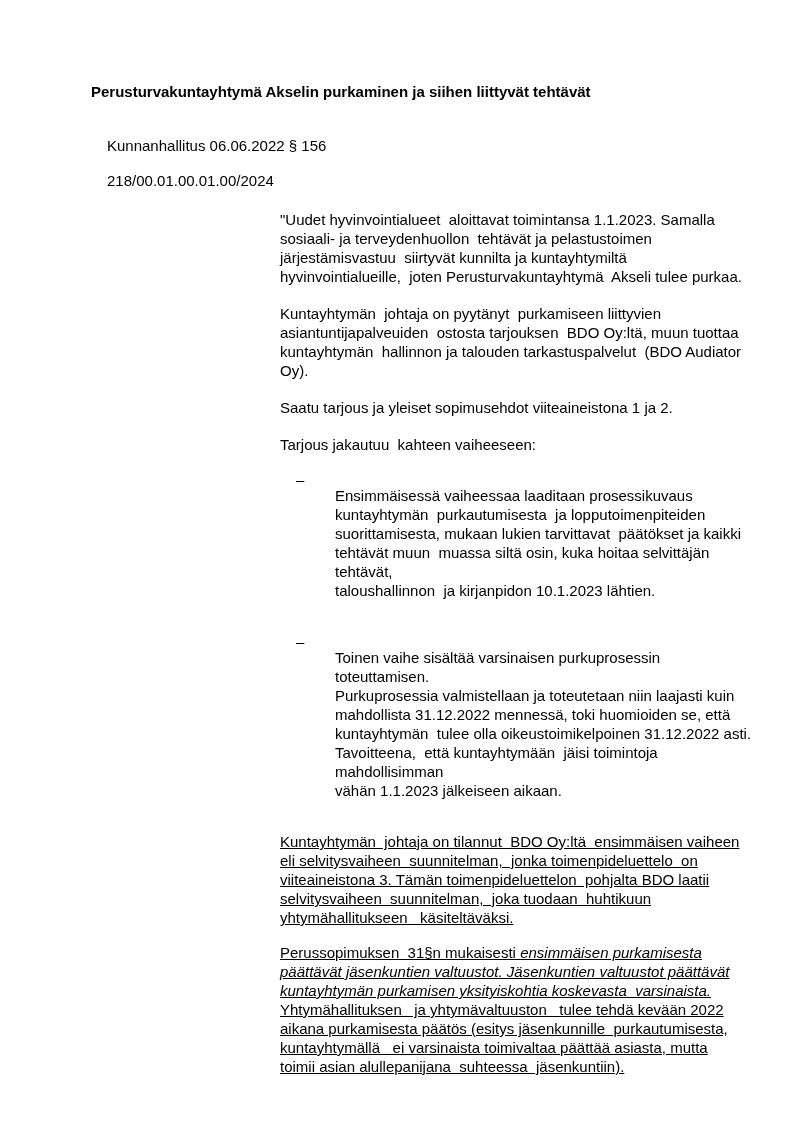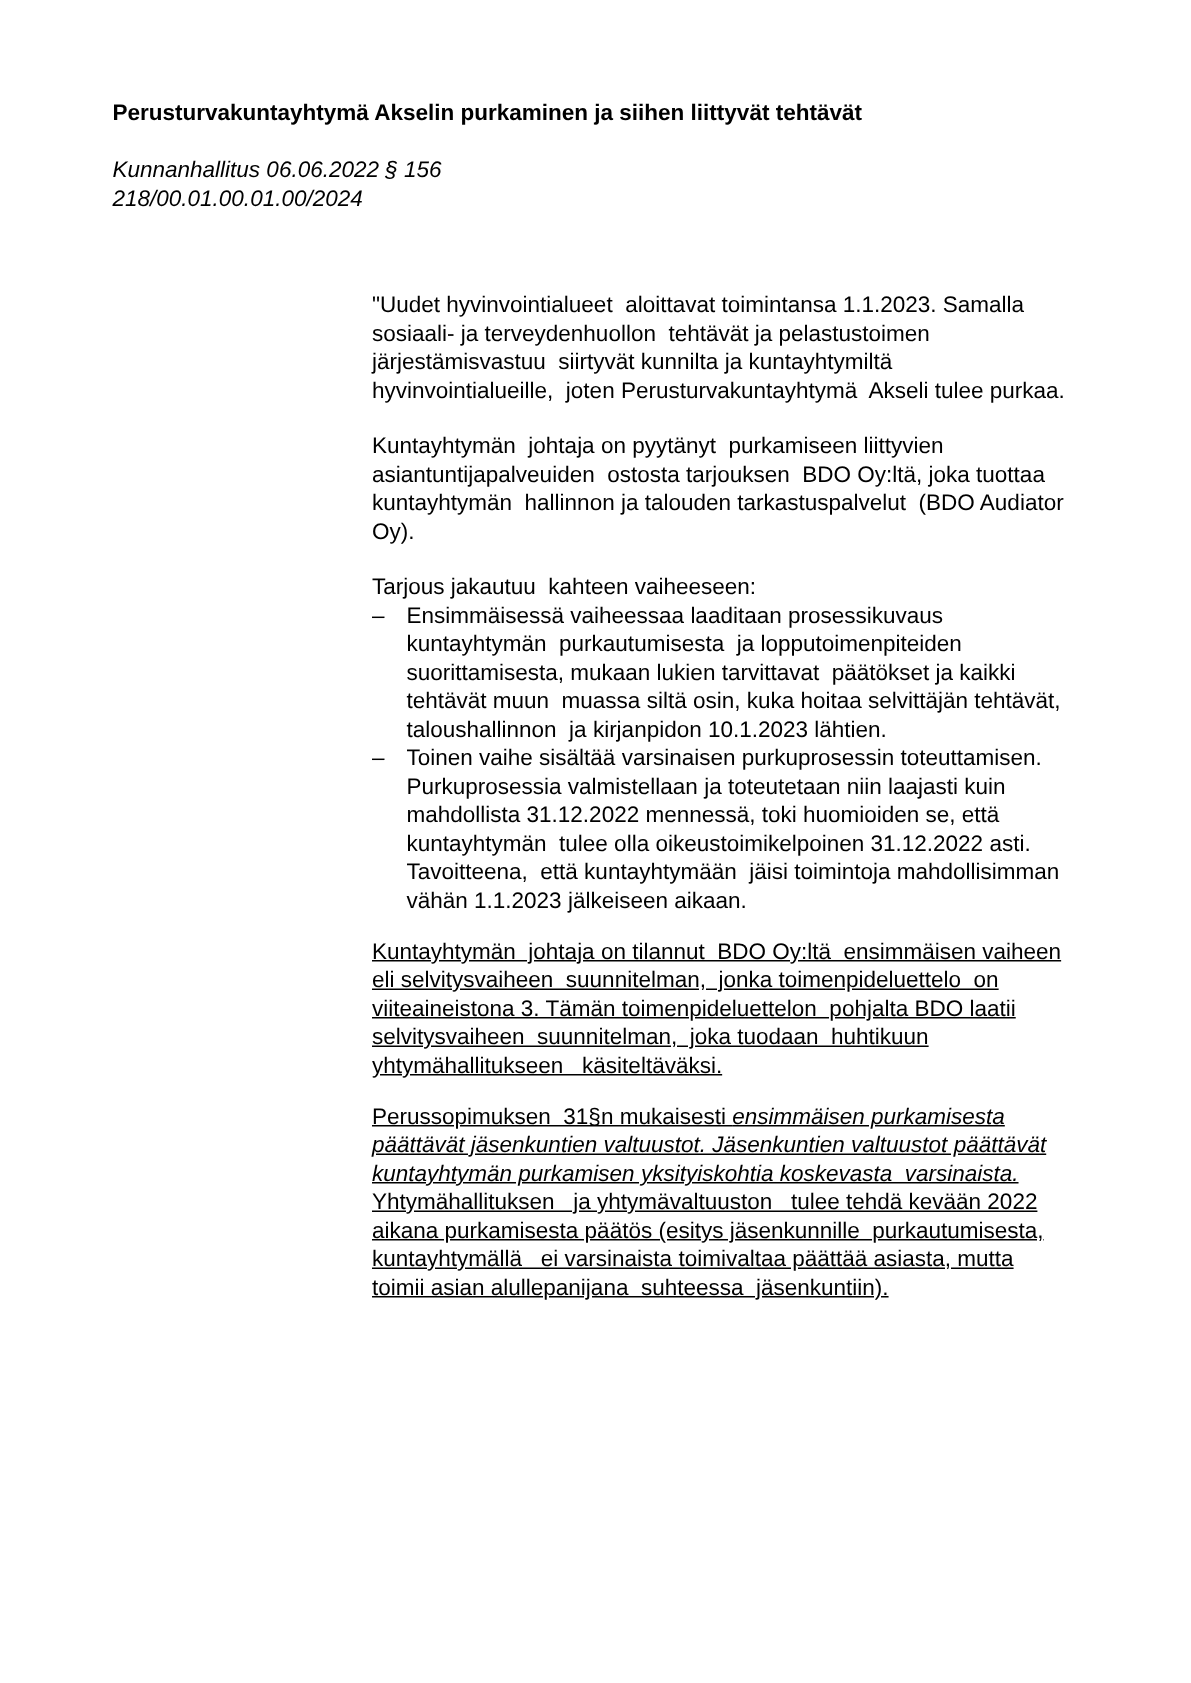--- a/index.html
+++ b/index.html
@@ -7,33 +7,32 @@
     width: 794px;
     height: 1122px;
     background: #ffffff;
     color: #000000;
     font-family: "Liberation Sans", "DejaVu Sans", sans-serif;
     font-size: 15px;
     line-height: 19px;
     position: relative;
     overflow: hidden;
   }
-  h1, h2, p, div { margin: 0; padding: 0; font-size: 15px; line-height: 19px; }
+  h1, h2, p, div { margin: 16px; padding: 0; font-size: 15px; line-height: 19px; }
   .pre { white-space: pre-wrap; }
   .doc-title {
     position: absolute;
     left: 75px;
     top: 66px;
     font-weight: bold;
   }
   .doc-meta {
     position: absolute;
     left: 75px;
     top: 104px;
-    font-style: italic;
   }
   .doc-body {
     position: absolute;
     left: 248px;
     top: 176px;
     width: 540px;
   }
   .section-heading {
     font-weight: bold;
     margin-top: 39px;
@@ -59,24 +58,25 @@
 <div class="doc-body">
 
 
 
   <p class="para pre">"Uudet hyvinvointialueet  aloittavat toimintansa 1.1.2023. Samalla
 sosiaali- ja terveydenhuollon  tehtävät ja pelastustoimen
 järjestämisvastuu  siirtyvät kunnilta ja kuntayhtymiltä
 hyvinvointialueille,  joten Perusturvakuntayhtymä  Akseli tulee purkaa.</p>
 
   <p class="para pre">Kuntayhtymän  johtaja on pyytänyt  purkamiseen liittyvien
-asiantuntijapalveuiden  ostosta tarjouksen  BDO Oy:ltä, joka tuottaa
+asiantuntijapalveuiden  ostosta tarjouksen  BDO Oy:ltä, muun tuottaa
 kuntayhtymän  hallinnon ja talouden tarkastuspalvelut  (BDO Audiator
 Oy).</p>
 
+  <p class="para pre">Saatu tarjous ja yleiset sopimusehdot viiteaineistona 1 ja 2.</p>
 
   <p class="para pre">Tarjous jakautuu  kahteen vaiheeseen:</p>
 
   <div class="bullet-list">
     <div class="bullet-item">
       <span class="bullet-marker">–</span>
       <div class="bullet-text pre">Ensimmäisessä vaiheessaa laaditaan prosessikuvaus
 kuntayhtymän  purkautumisesta  ja lopputoimenpiteiden
 suorittamisesta, mukaan lukien tarvittavat  päätökset ja kaikki
 tehtävät muun  muassa siltä osin, kuka hoitaa selvittäjän tehtävät,

